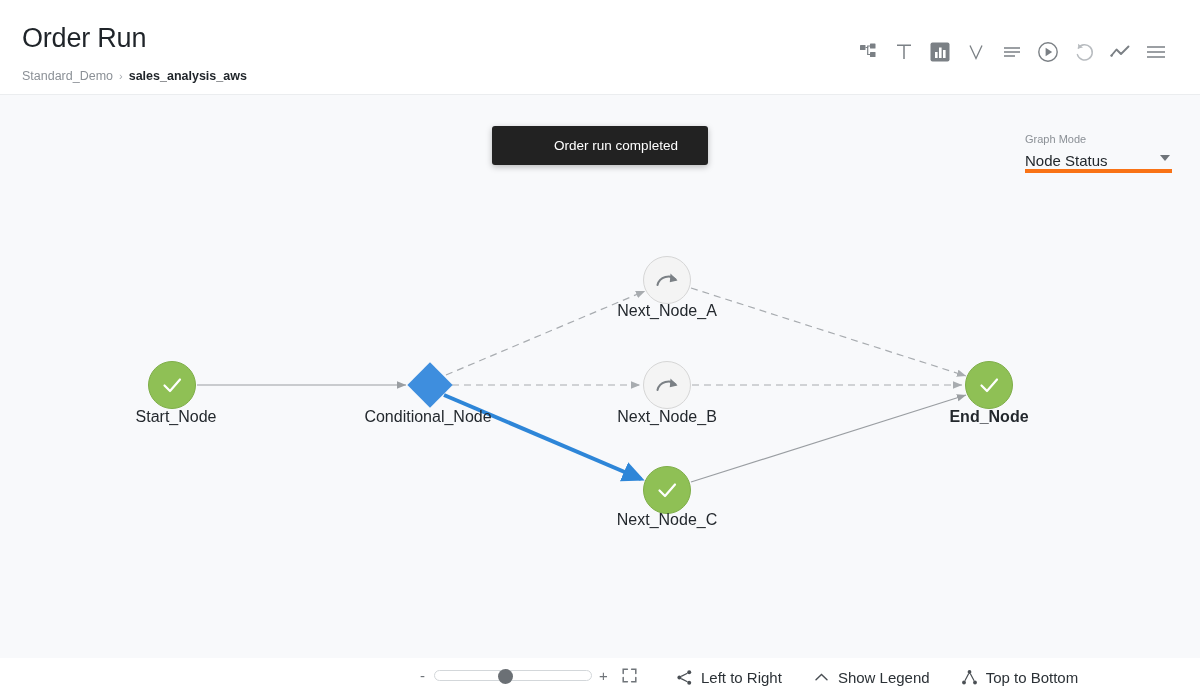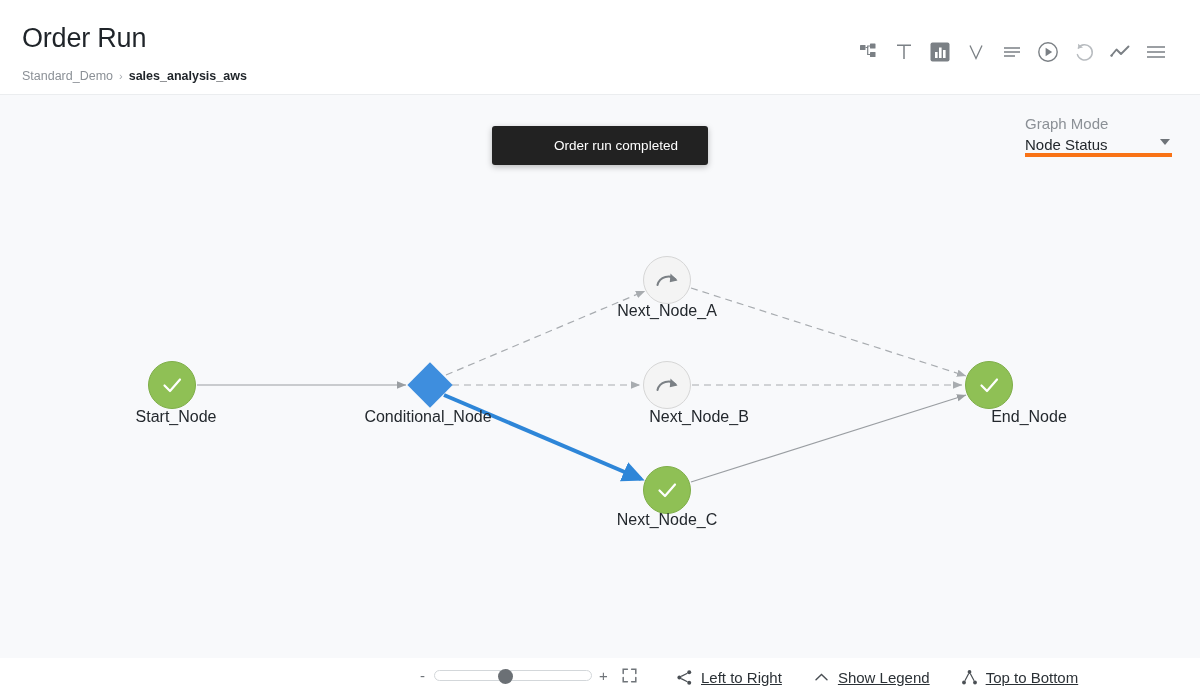--- a/index.html
+++ b/index.html
@@ -53,21 +53,21 @@
     background: #222222; color: #ffffff;
     border-radius: 3px;
     display: flex; align-items: center; justify-content: center;
     font-size: 13.5px;
     box-shadow: 0 2px 6px rgba(0,0,0,0.26);
     padding-left: 32px;
   }
   .graph-mode {
     position: absolute; right: 28px; top: 22px; width: 147px;
   }
-  .gm-label { font-size: 15px; color: #8b9096; line-height: 13px; }
+  .gm-label { font-size: 11px; color: #8b9096; line-height: 13px; margin-top: 16px; }
   .gm-select {
     position: relative;
     border-bottom: 4px solid #f97316;
     height: 27px;
     display: flex; align-items: flex-end;
     cursor: pointer;
   }
   .gm-value { font-size: 15px; color: #23282d; }
   .gm-caret {
     position: absolute; right: 2px; top: 9px;
@@ -114,21 +114,21 @@
     background: #6b7075;
   }
   .fit-btn { margin-left: 6px; cursor: pointer; display:flex; }
 
   .bottom-actions {
     position: absolute; left: 676px; top: 0; height: 38px;
     display: flex; align-items: center; gap: 31px;
   }
   .bact {
     display: flex; align-items: center; gap: 8px;
-    font-size: 15px; color: #2b3136; cursor: pointer; text-decoration: underline;
+    font-size: 15px; color: #2b3136; cursor: pointer;
   }
   .bact svg { display: block; flex: 0 0 auto; }
 </style>
 </head>
 <body>
 
 <div id="app">
 
   <div class="header">
     <div class="header-left">
@@ -283,23 +283,23 @@
         <g>
           <circle cx="989" cy="290" r="23.5" fill="#8fc055" stroke="#7fae49" stroke-width="1"></circle>
           <path d="M981.5 290.5 L987 296 L997 284.5" stroke="#ffffff" stroke-width="2.2" fill="none" stroke-linecap="round" stroke-linejoin="round"></path>
         </g>
       </g>
     </svg>
 
     <div class="node-label" style="left:176px; top:313px;">Start_Node</div>
     <div class="node-label" style="left:428px; top:313px;">Conditional_Node</div>
     <div class="node-label" style="left:667px; top:207px;">Next_Node_A</div>
-    <div class="node-label" style="left:667px; top:313px;margin-left:32px;">Next_Node_B</div>
+    <div class="node-label" style="left:667px; top:313px;">Next_Node_B</div>
     <div class="node-label" style="left:667px; top:416px;">Next_Node_C</div>
-    <div class="node-label" style="left:1029px; top:313px;">End_Node</div>
+    <div class="node-label" style="left:989px; top:313px;font-weight:bold;">End_Node</div>
   </div>
 
   <div class="bottombar">
 
     <div class="zoom-group">
       <span class="zoom-sign">-</span>
       <div class="slider">
         <div class="slider-track"></div>
         <div class="slider-thumb"></div>
       </div>

